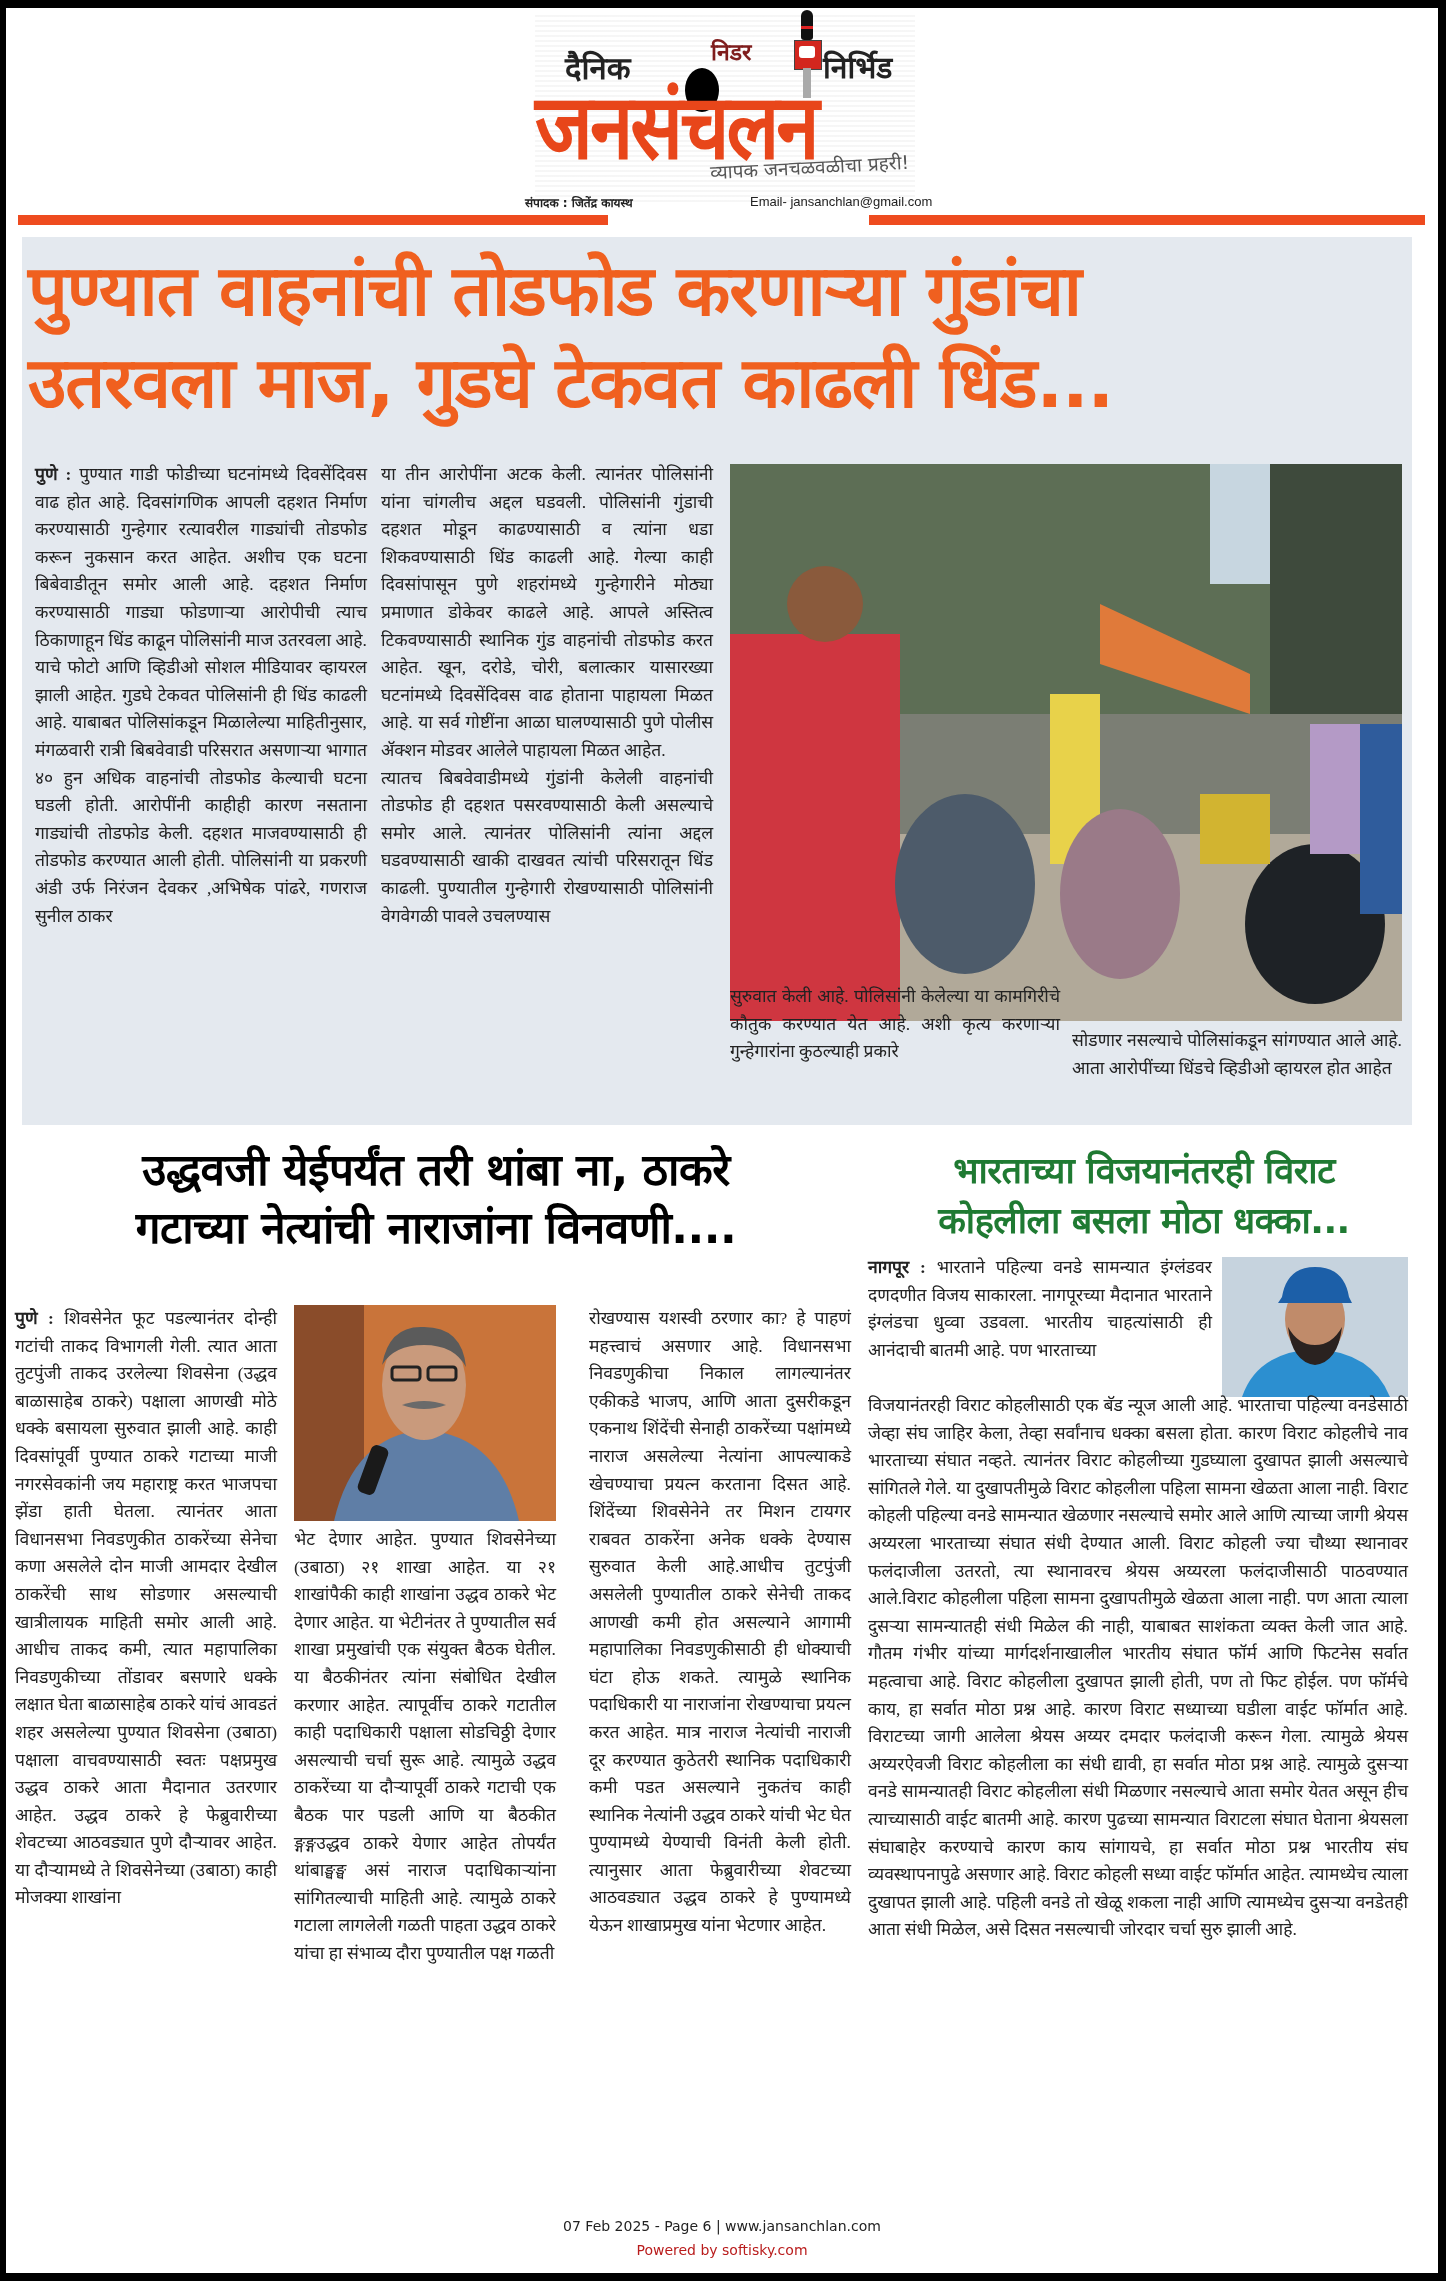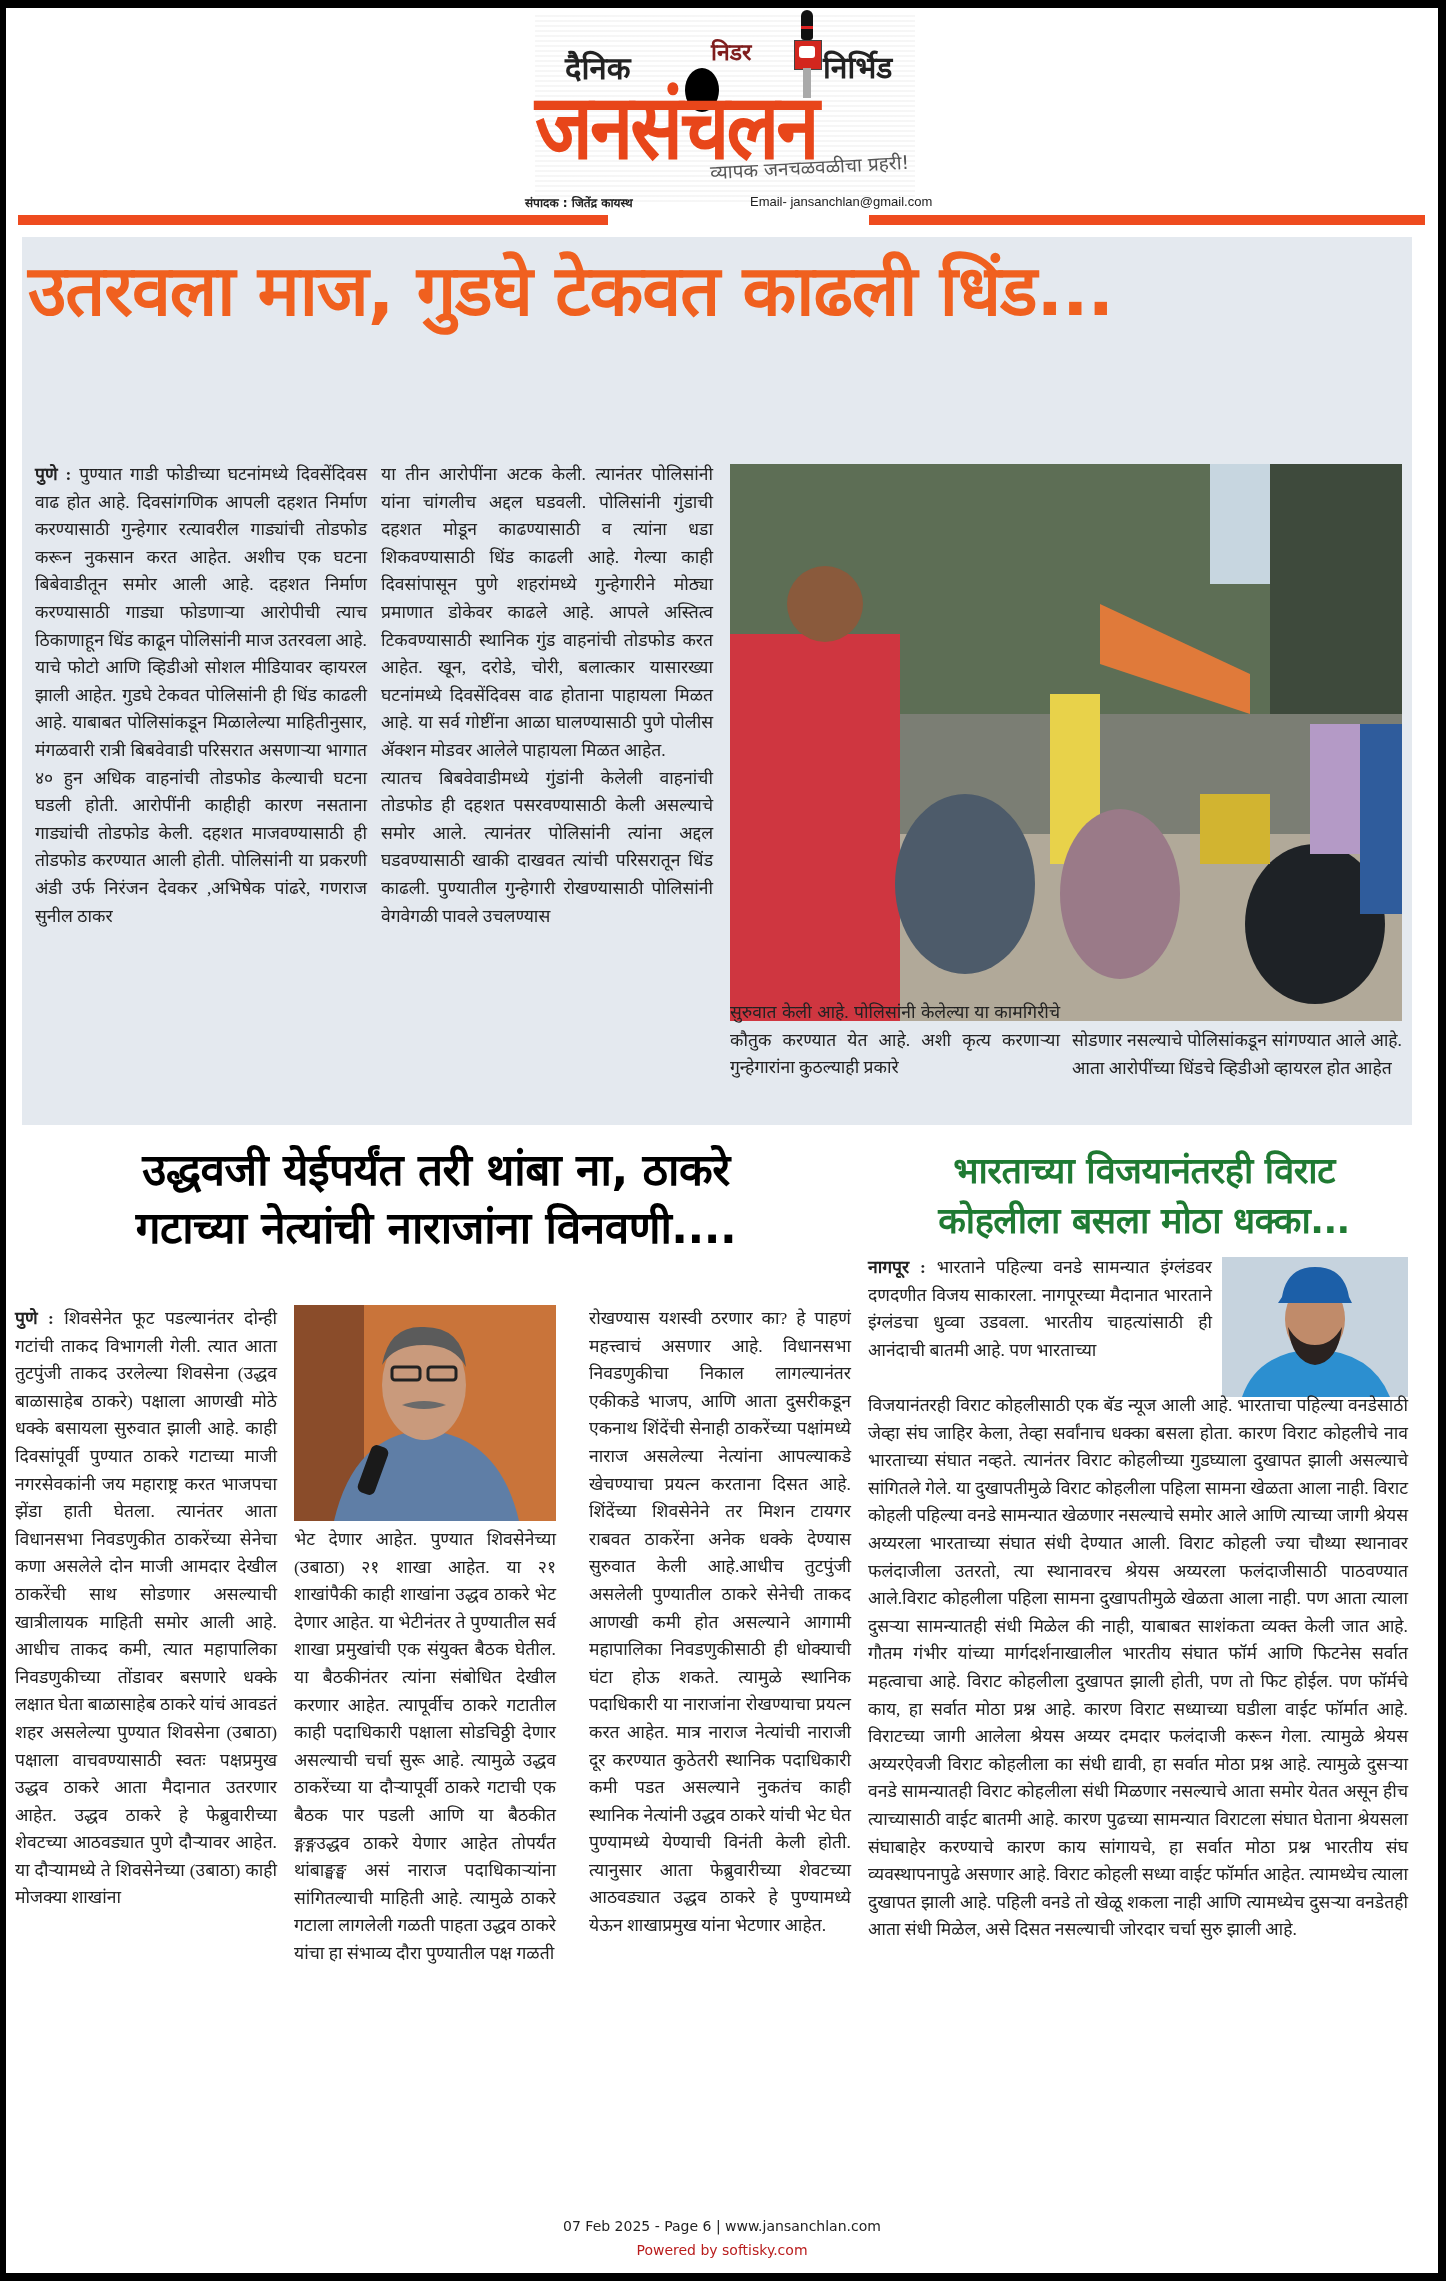--- a/index.html
+++ b/index.html
@@ -45,21 +45,21 @@
   .feature { position: absolute; left: 16px; top: 229px; width: 1390px; height: 888px; background: #e4e9ef; }
   .feature-headline { position: absolute; left: 6px; top: 8px; width: 1380px; margin: 0;
     font-family: "DejaVu Sans", sans-serif; font-weight: bold; font-size: 70px; line-height: 92px;
     color: #f0601f; letter-spacing: -1px; white-space: nowrap; }
   .col { position: absolute; font-size: 17.5px; line-height: 27.6px; color: #222; text-align: justify; }
   .col b { font-weight: bold; }
   .f-col1 { left: 13px; top: 224px; width: 332px; }
   .f-col2 { left: 359px; top: 224px; width: 332px; }
   .f-photo { position: absolute; left: 708px; top: 227px; width: 672px; height: 557px; overflow: hidden;
     background: linear-gradient(180deg, #4f5e4a 0%, #6b7862 30%, #8f9488 55%, #a8a396 75%, #b4ad9e 100%); }
-  .f-cap1 { left: 708px; top: 762px; width: 330px; }
+  .f-cap1 { left: 708px; top: 746px; width: 330px; }
   .f-cap2 { left: 1050px; top: 790px; width: 330px; }
 
   
   .u-headline { position: absolute; left: 10px; top: 1133px; width: 840px; margin: 0;
     font-family: "DejaVu Sans", sans-serif; font-weight: bold; font-size: 44px; line-height: 58px;
     color: #000000; text-align: center; white-space: nowrap; letter-spacing: -0.5px; }
   .u-col1 { left: 9px; top: 1297px; width: 262px; }
   .u-photo { position: absolute; left: 288px; top: 1297px; width: 262px; height: 216px; overflow: hidden;
     background: linear-gradient(135deg, #b35a28 0%, #d98a48 40%, #c46a2c 100%); }
   .u-col2-bot { left: 288px; top: 1518px; width: 262px; }
@@ -101,20 +101,21 @@
     <div class="mh-title">जनसंचलन</div>
     <div class="mh-tagline">व्यापक जनचळवळीचा प्रहरी!</div>
     <div class="mh-editor">संपादक : जितेंद्र कायस्थ</div>
     <div class="mh-email">Email- jansanchlan@gmail.com</div>
   </div>
   <div class="rule-left"></div>
   <div class="rule-right"></div>
 
   <div class="feature">
     <h1 class="feature-headline">
+      <div>पुण्यात वाहनांची तोडफोड करणाऱ्या गुंडांचा</div>
       <div>उतरवला माज, गुडघे टेकवत काढली धिंड...</div>
     </h1>
     <div class="col f-col1">
       <b>पुणे : </b>
       <span>पुण्यात गाडी फोडीच्या घटनांमध्ये दिवसेंदिवस वाढ होत आहे. दिवसांगणिक आपली दहशत निर्माण करण्यासाठी गुन्हेगार रत्यावरील गाड्यांची तोडफोड करून नुकसान करत आहेत. अशीच एक घटना बिबेवाडीतून समोर आली आहे. दहशत निर्माण करण्यासाठी गाड्या फोडणाऱ्या आरोपीची त्याच ठिकाणाहून धिंड काढून पोलिसांनी माज उतरवला आहे. याचे फोटो आणि व्हिडीओ सोशल मीडियावर व्हायरल झाली आहेत. गुडघे टेकवत पोलिसांनी ही धिंड काढली आहे. याबाबत पोलिसांकडून मिळालेल्या माहितीनुसार, मंगळवारी रात्री बिबवेवाडी परिसरात असणाऱ्या भागात ४० हुन अधिक वाहनांची तोडफोड केल्याची घटना घडली होती. आरोपींनी काहीही कारण नसताना गाड्यांची तोडफोड केली. दहशत माजवण्यासाठी ही तोडफोड करण्यात आली होती. पोलिसांनी या प्रकरणी अंडी उर्फ निरंजन देवकर ,अभिषेक पांढरे, गणराज सुनील ठाकर</span>
     </div>
     <div class="col f-col2">
       <div>या तीन आरोपींना अटक केली. त्यानंतर पोलिसांनी यांना चांगलीच अद्दल घडवली. पोलिसांनी गुंडाची दहशत मोडून काढण्यासाठी व त्यांना धडा शिकवण्यासाठी धिंड काढली आहे. गेल्या काही दिवसांपासून पुणे शहरांमध्ये गुन्हेगारीने मोठ्या प्रमाणात डोकेवर काढले आहे. आपले अस्तित्व टिकवण्यासाठी स्थानिक गुंड वाहनांची तोडफोड करत आहेत. खून, दरोडे, चोरी, बलात्कार यासारख्या घटनांमध्ये दिवसेंदिवस वाढ होताना पाहायला मिळत आहे. या सर्व गोष्टींना आळा घालण्यासाठी पुणे पोलीस ॲक्शन मोडवर आलेले पाहायला मिळत आहेत.</div>
       <div>त्यातच बिबवेवाडीमध्ये गुंडांनी केलेली वाहनांची तोडफोड ही दहशत पसरवण्यासाठी केली असल्याचे समोर आले. त्यानंतर पोलिसांनी त्यांना अद्दल घडवण्यासाठी खाकी दाखवत त्यांची परिसरातून धिंड काढली. पुण्यातील गुन्हेगारी रोखण्यासाठी पोलिसांनी वेगवेगळी पावले उचलण्यास</div>
     </div>

